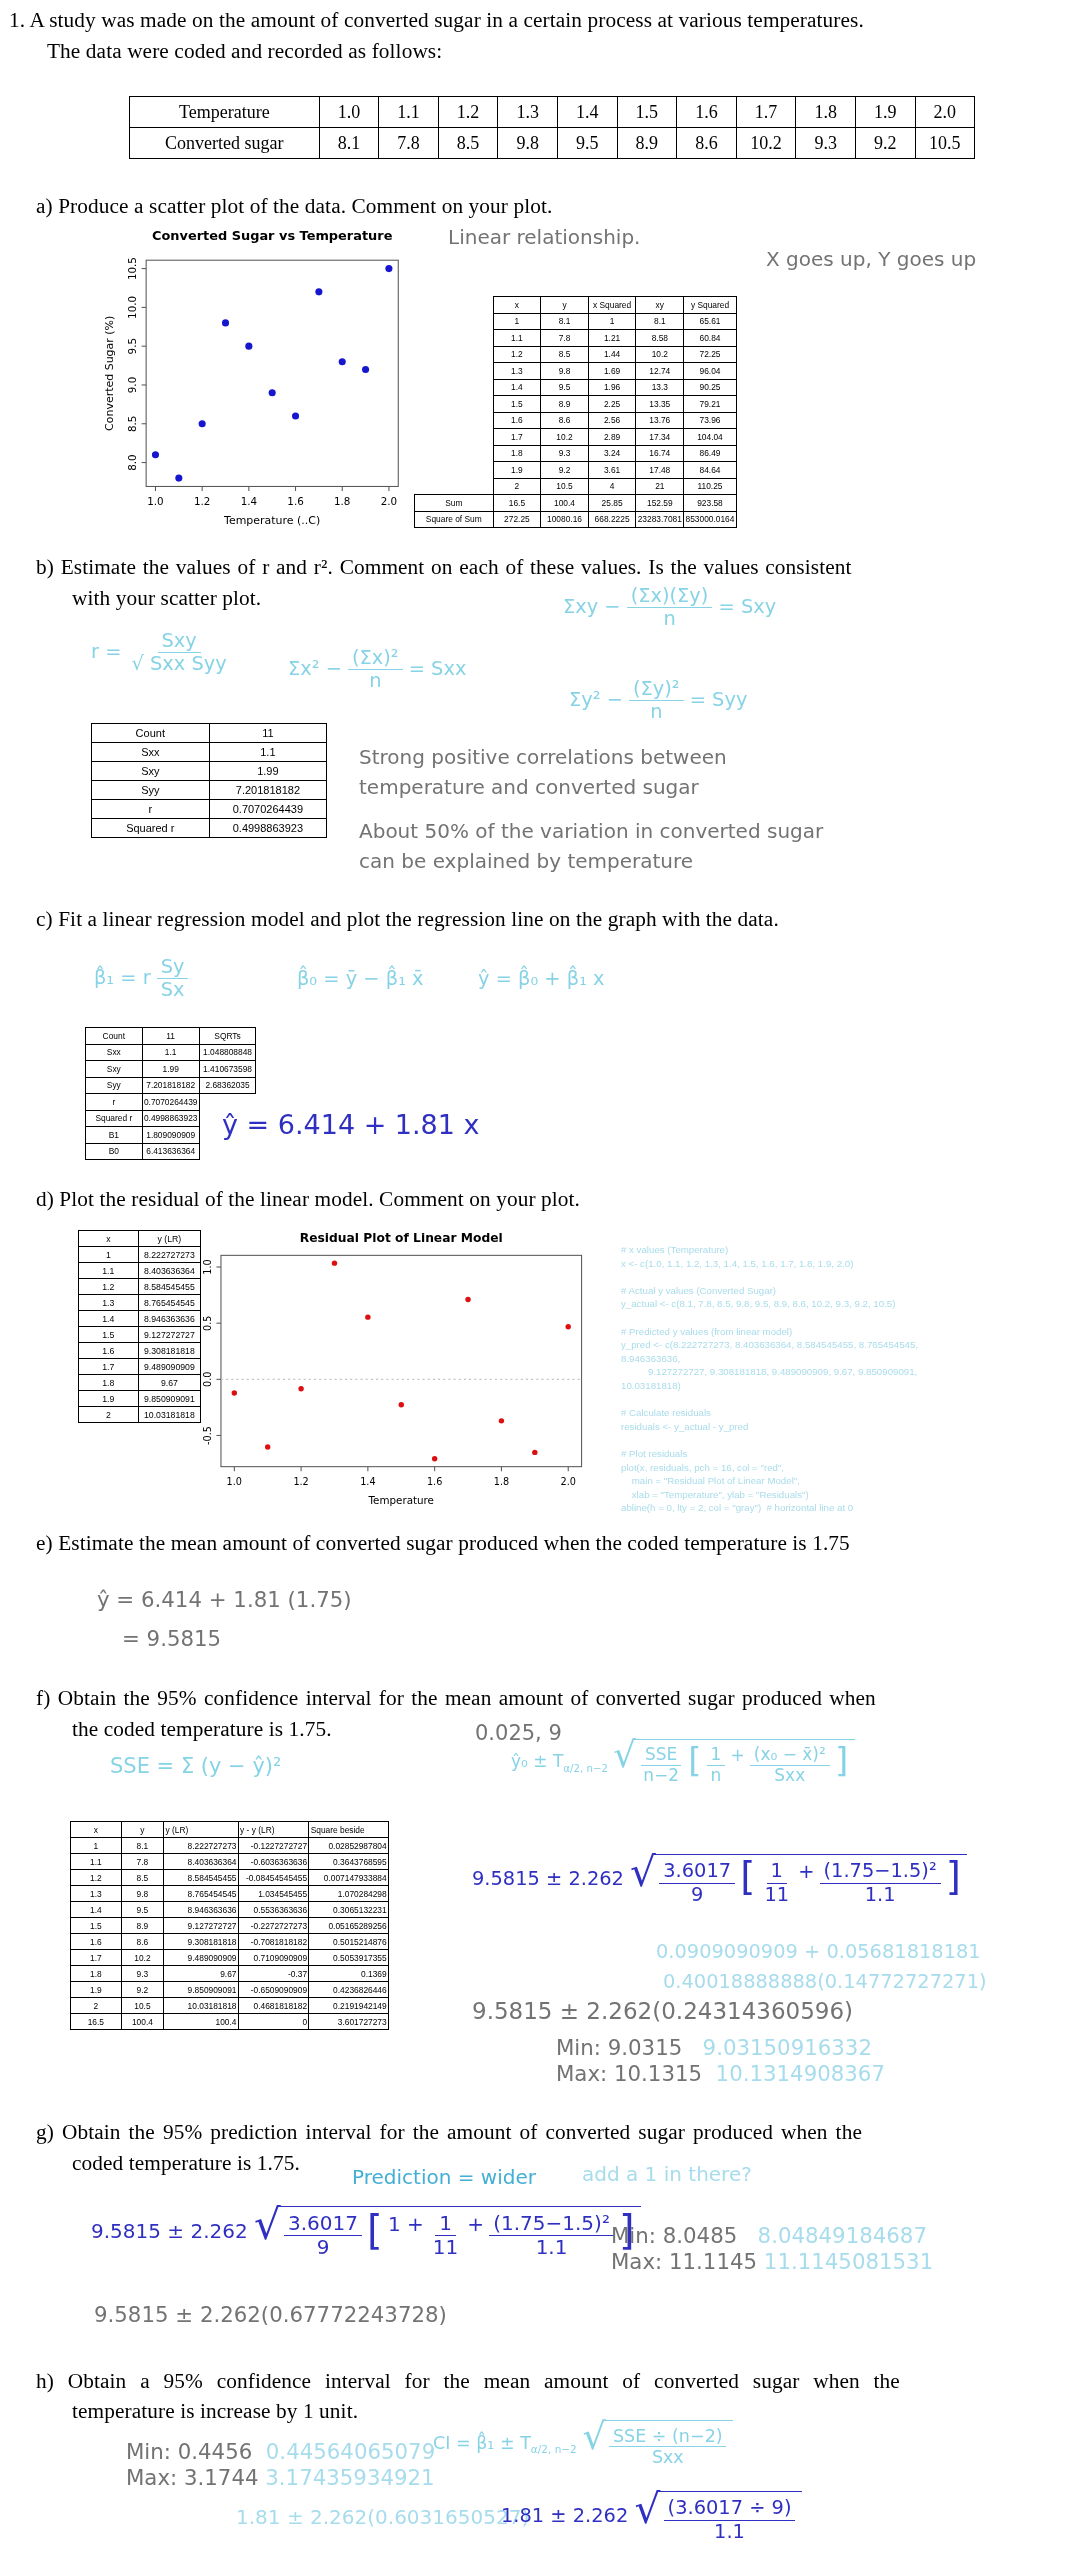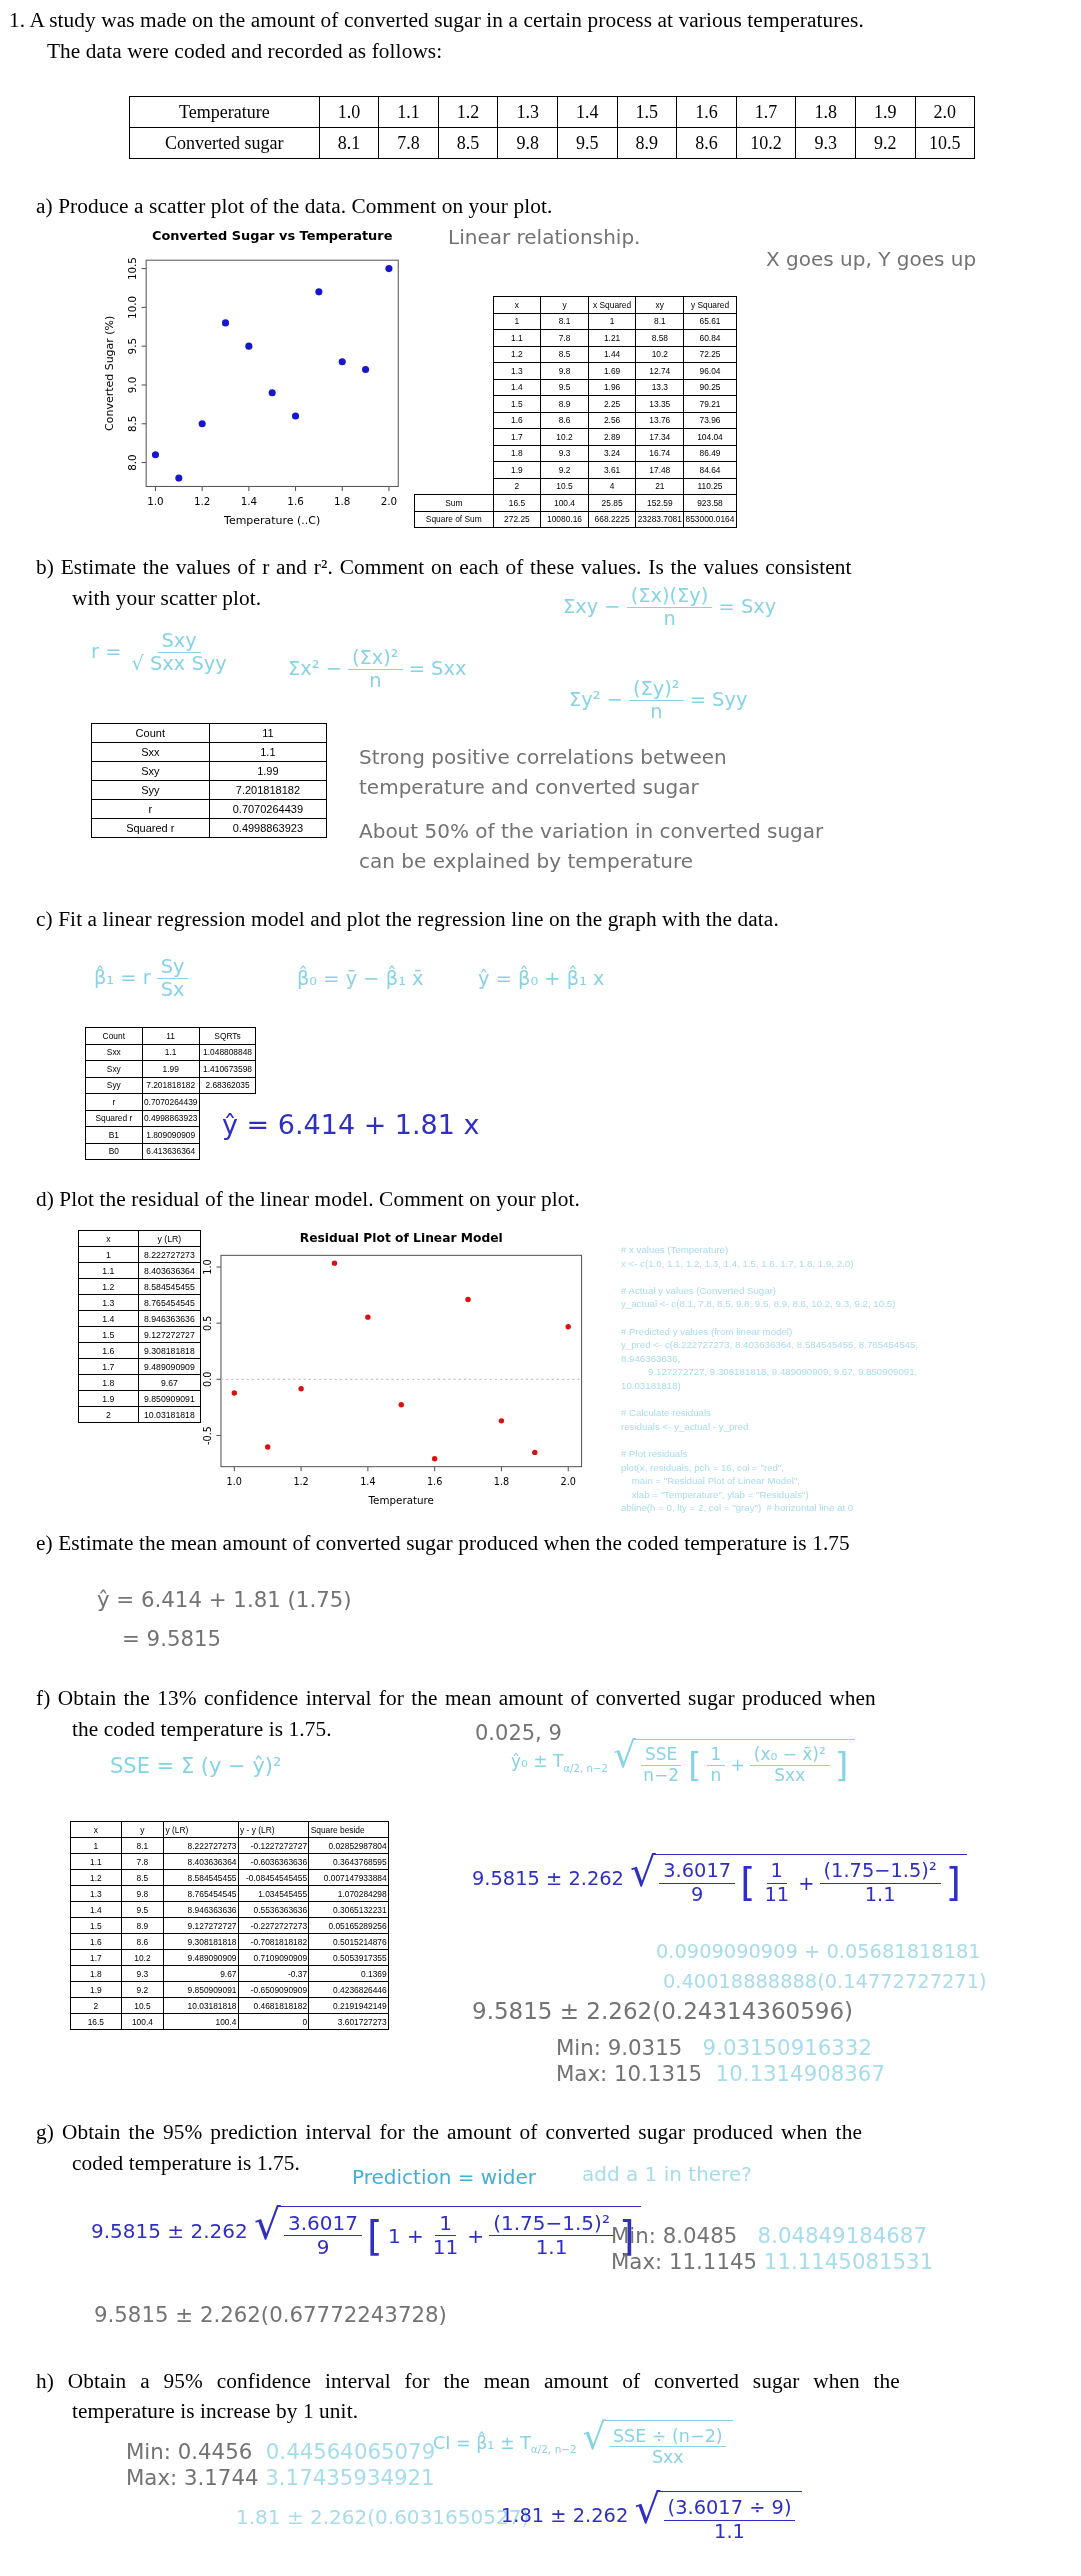--- a/index.html
+++ b/index.html
@@ -53,21 +53,21 @@
   .tbl-f td:nth-child(5), .tbl-f th:nth-child(5) { width:76px; }
   .tbl-f td:nth-child(n+3) { text-align:right; }
   .tbl-f th { text-align:left; }
   .tbl-f th:nth-child(1), .tbl-f th:nth-child(2) { text-align:center; }
 
   .frac { display:inline-flex; flex-direction:column; align-items:center; vertical-align:middle; line-height:1.15; }
   .frac .fnum { border-bottom:1.6px solid currentColor; padding:0 3.9px; }
   .frac .fden { padding:0 3.9px; }
   .sqrt { display:inline-flex; align-items:flex-start; vertical-align:middle; }
   .sqrt .rsym { font-size:2.1em; line-height:0.9; margin-right:-1.9px; }
-  .sqrt .rbody { border-top:1.9px solid currentColor; padding:5.2px 6.5px 0 5.2px; display:inline-flex; align-items:center; gap:5.2px; }
+  .sqrt .rbody { border-top:1.9px solid currentColor; padding:5.2px 6.5px 0 5.2px; display:inline-flex; gap:5.2px; }
   .bigb { font-size:2.0em; font-weight:400; line-height:0.9; }
   .fsub { font-size:0.6em; vertical-align:sub; }
 
   .just-h { word-spacing:8.4px; }
 </style>
 </head>
 <body>
 
 <div id="page">
 
@@ -501,21 +501,21 @@
         <circle cx="536.6666666666665" cy="349.91620616365566" r="4.2" fill="#dc1010"></circle>
         <circle cx="588.3333333333333" cy="155.4710945802338" r="4.2" fill="#dc1010"></circle>
       </svg></div>
 
   <div class="abs code" style="left:621px; top:1243px; width:362px;"><div># x values (Temperature)</div><div>x &lt;- c(1.0, 1.1, 1.2, 1.3, 1.4, 1.5, 1.6, 1.7, 1.8, 1.9, 2.0)</div><div>&nbsp;</div><div># Actual y values (Converted Sugar)</div><div>y_actual &lt;- c(8.1, 7.8, 8.5, 9.8, 9.5, 8.9, 8.6, 10.2, 9.3, 9.2, 10.5)</div><div>&nbsp;</div><div># Predicted y values (from linear model)</div><div>y_pred &lt;- c(8.222727273, 8.403636364, 8.584545455, 8.765454545,</div><div>8.946363636,</div><div>          9.127272727, 9.308181818, 9.489090909, 9.67, 9.850909091,</div><div>10.03181818)</div><div>&nbsp;</div><div># Calculate residuals</div><div>residuals &lt;- y_actual - y_pred</div><div>&nbsp;</div><div># Plot residuals</div><div>plot(x, residuals, pch = 16, col = "red",</div><div>    main = "Residual Plot of Linear Model",</div><div>    xlab = "Temperature", ylab = "Residuals")</div><div>abline(h = 0, lty = 2, col = "gray")  # horizontal line at 0</div></div>
 
   <div class="abs serif head" style="left:36px; top:1531px;">e)  Estimate the mean amount of converted sugar produced when the coded temperature is 1.75</div>
   <div class="abs hand hand-blue" style="left:97px; top:1587px; font-size:21.3px;">ŷ  = 6.414 + 1.81 (1.75)</div>
   <div class="abs hand hand-blue" style="left:122px; top:1626px; font-size:21.3px;">= 9.5815</div>
 
-  <div class="abs serif head" style="left:36px; top:1686px; word-spacing:1.9px;">f)  Obtain the 13% confidence interval for the mean amount of converted sugar produced when</div>
+  <div class="abs serif head" style="left:36px; top:1686px; word-spacing:1.9px;">f)  Obtain the 95% confidence interval for the mean amount of converted sugar produced when</div>
   <div class="abs serif head" style="left:72px; top:1717px;">the coded temperature is 1.75.</div>
   <div class="abs hand hand-blue" style="left:475px; top:1721px; font-size:21px;">0.025, 9</div>
 
   <div class="abs hand hand-cyan" style="left:110px; top:1754px; font-size:21px;">SSE = Σ (y − ŷ)²</div>
 
   <div class="abs hand hand-cyan" style="left:511px; top:1739px; font-size:17px;">
     <span>ŷ₀ ± T</span><span class="fsub">α/2, n−2</span>
     <span class="sqrt">
         <span class="rsym">√</span>
         <span class="rbody">

